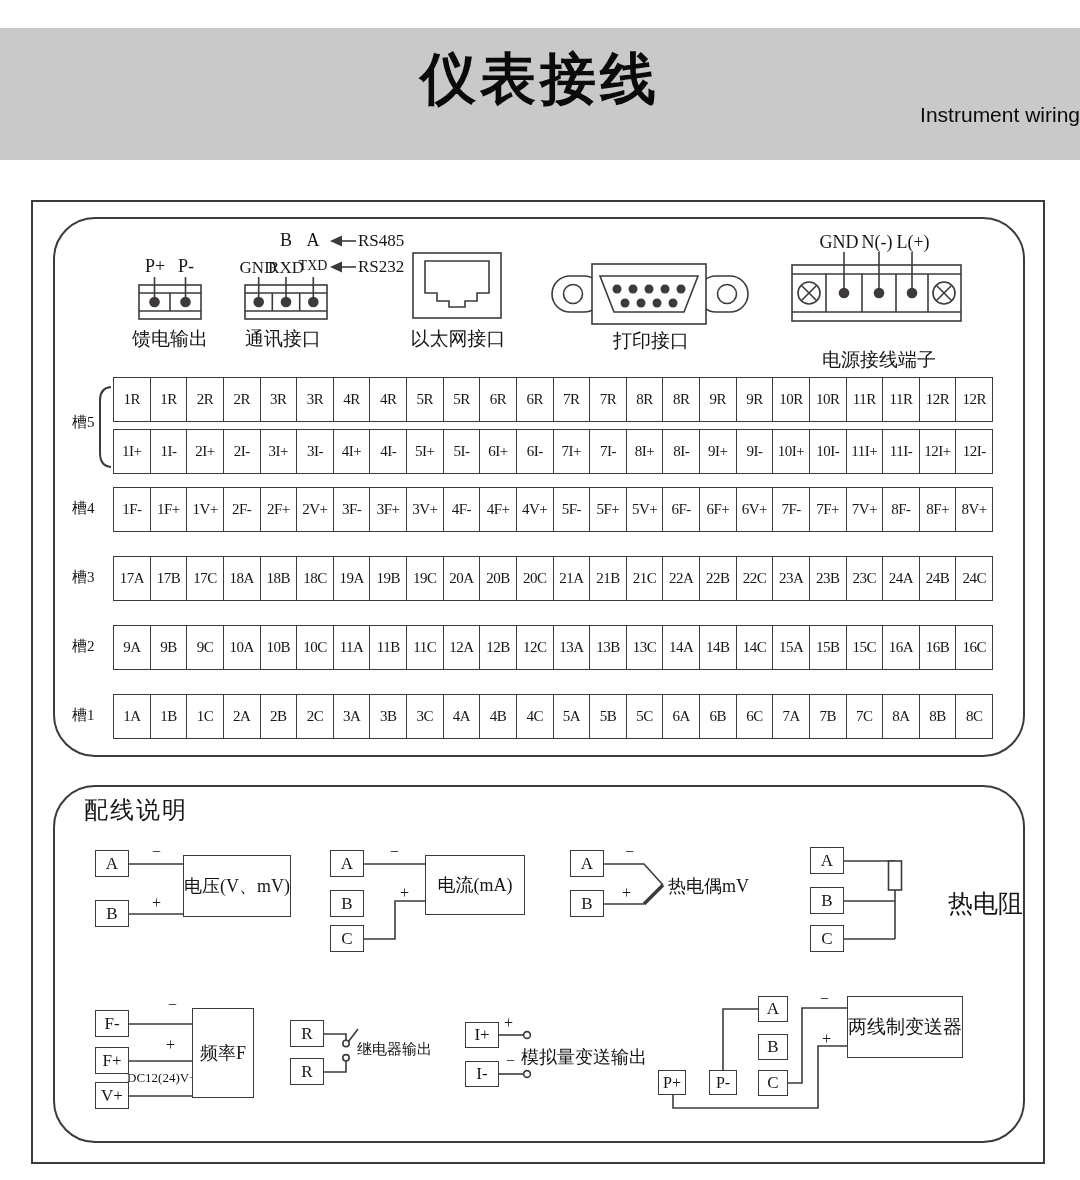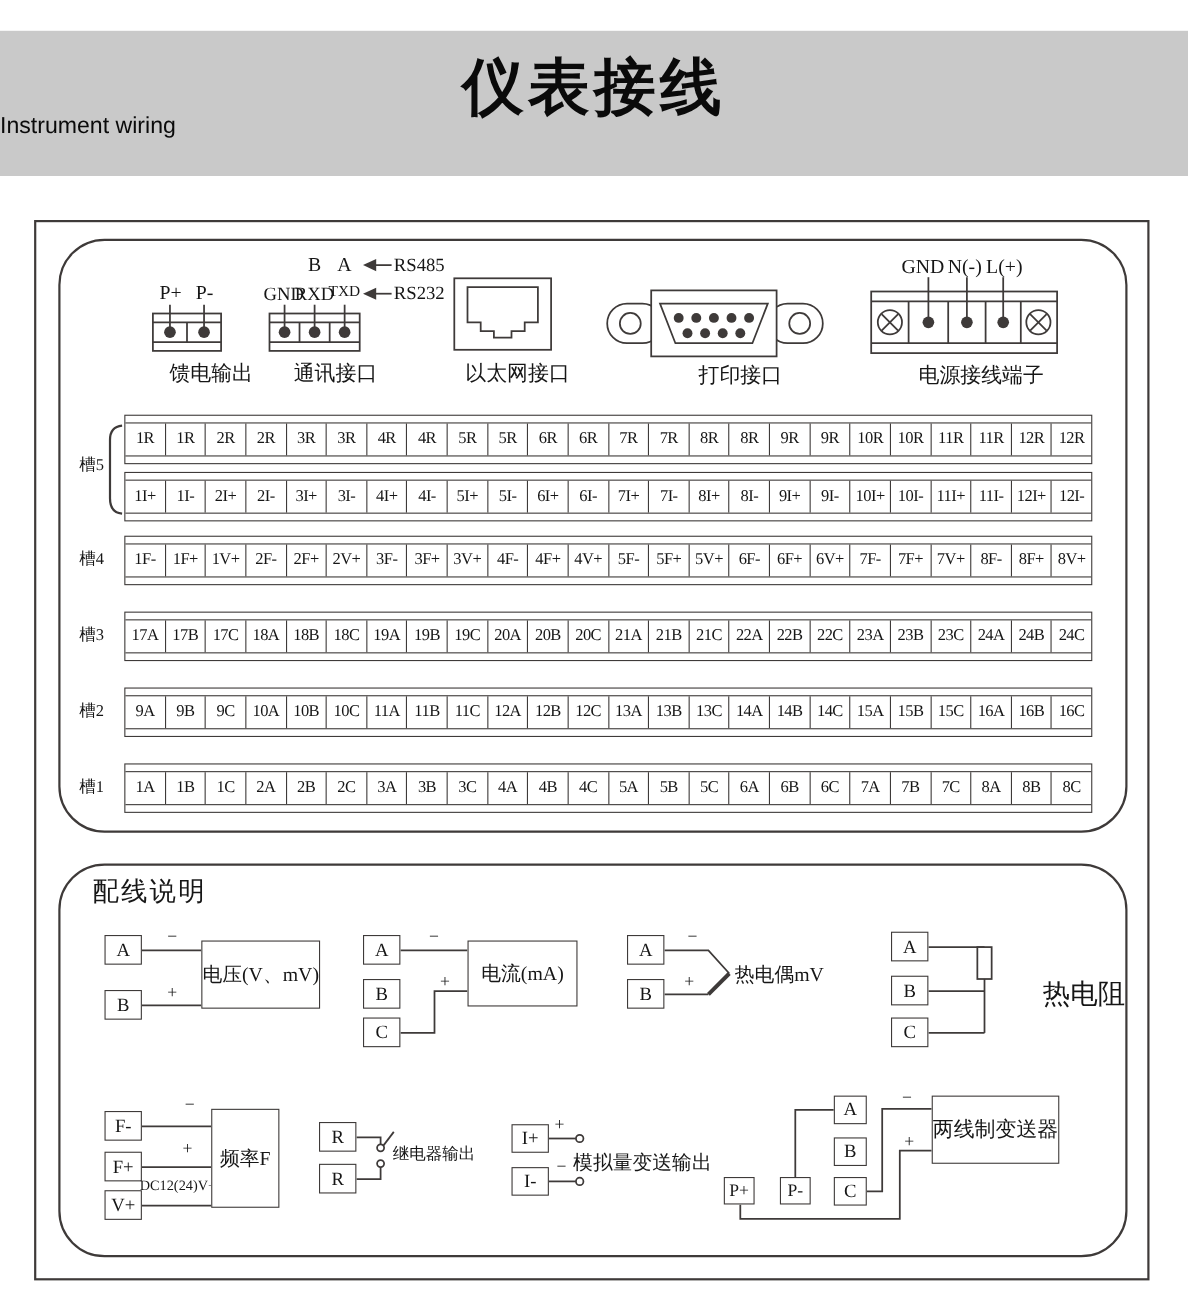--- a/index.html
+++ b/index.html
@@ -2,33 +2,33 @@
 <html><head>
 <meta charset="utf-8">
 <style>
   html,body{margin:0;padding:0}
   body{width:1080px;height:1180px;background:#ffffff;position:relative;overflow:hidden;
        font-family:"Liberation Serif","DejaVu Serif",serif;color:#161616}
   #header-band{position:absolute;left:0;top:28px;width:1080px;height:132px;background:#c9c9c9}
   #title{position:absolute;left:0;top:42px;width:100%;text-align:center;
          font-family:"Liberation Sans","DejaVu Sans",sans-serif;font-weight:bold;
          font-size:56px;letter-spacing:4px;color:#0a0a0a}
-  #subtitle{position:absolute;left:0;top:103px;width:100%;text-align:left;
+  #subtitle{position:absolute;left:0;top:103px;width:100%;text-align:right;
             font-family:"Liberation Sans","DejaVu Sans",sans-serif;font-size:21px;color:#0a0a0a}
   .frame{position:absolute;border:2px solid #3e3a39;box-sizing:border-box}
   #outer-frame{left:31px;top:200px;width:1014px;height:964px}
   #panel-top{left:53px;top:217px;width:972px;height:540px;border-radius:42px}
   #panel-bottom{left:53px;top:785px;width:972px;height:358px;border-radius:42px}
   #art{position:absolute;left:0;top:0;pointer-events:none}
-  .cap{position:absolute;text-align:right;font-size:19px;white-space:nowrap}
+  .cap{position:absolute;text-align:center;font-size:19px;white-space:nowrap}
   .pin{position:absolute;text-align:center;font-size:18px;white-space:nowrap}
   .tag{position:absolute;font-size:17px;white-space:nowrap}
   .slot-label{position:absolute;left:72px;width:46px;font-size:15px;white-space:nowrap}
   .strip{position:absolute;left:113px;width:880px;height:45px;border:1.6px solid #3e3a39;
-         box-sizing:border-box;background:#fff;display:flex;flex-direction:column}
+         box-sizing:border-box;background:#fff;display:flex;flex-direction:row}
   .rail{height:6px}
   .rail.top{border-bottom:1.6px solid #3e3a39}
   .rail.bot{border-top:1.6px solid #3e3a39}
   .cells{flex:1;display:flex}
   .cell{flex:1;display:flex;align-items:center;justify-content:center;font-size:15px;letter-spacing:-0.5px}
   .cell + .cell{border-left:1.6px solid #3e3a39}
   .tbox{position:absolute;width:34px;height:27px;border:1.6px solid #3e3a39;box-sizing:border-box;
         display:flex;align-items:center;justify-content:center;font-size:17px;background:#fff}
   .dev{position:absolute;border:1.6px solid #3e3a39;box-sizing:border-box;display:flex;
        align-items:center;justify-content:center;font-size:18px;background:#fff;text-align:center;white-space:nowrap}
@@ -183,21 +183,21 @@
 <div class="pin" style="left:291px;top:258px;width:44px;font-size:14px">TXD</div>
 <div class="tag" style="left:358px;top:257px">RS232</div>
 <div class="cap" style="left:223px;top:326px;width:120px">通讯接口</div>
 
 <div class="cap" style="left:398px;top:326px;width:120px">以太网接口</div>
 <div class="cap" style="left:591px;top:328px;width:120px">打印接口</div>
 
 <div class="pin" style="left:817px;top:232px;width:44px">GND</div>
 <div class="pin" style="left:855px;top:232px;width:44px">N(-)</div>
 <div class="pin" style="left:891px;top:232px;width:44px">L(+)</div>
-<div class="cap" style="left:809px;top:328px;width:140px">电源接线端子</div>
+<div class="cap" style="left:809px;top:347px;width:140px">电源接线端子</div>
 
 <div class="slot-label" style="top:413px">槽5</div>
 <div class="slot-label" style="top:499px">槽4</div>
 <div class="slot-label" style="top:568px">槽3</div>
 <div class="slot-label" style="top:637px">槽2</div>
 <div class="slot-label" style="top:706px">槽1</div>
 
 <div class="strip" style="top:377px">
     <div class="rail top"></div>
     <div class="cells">

